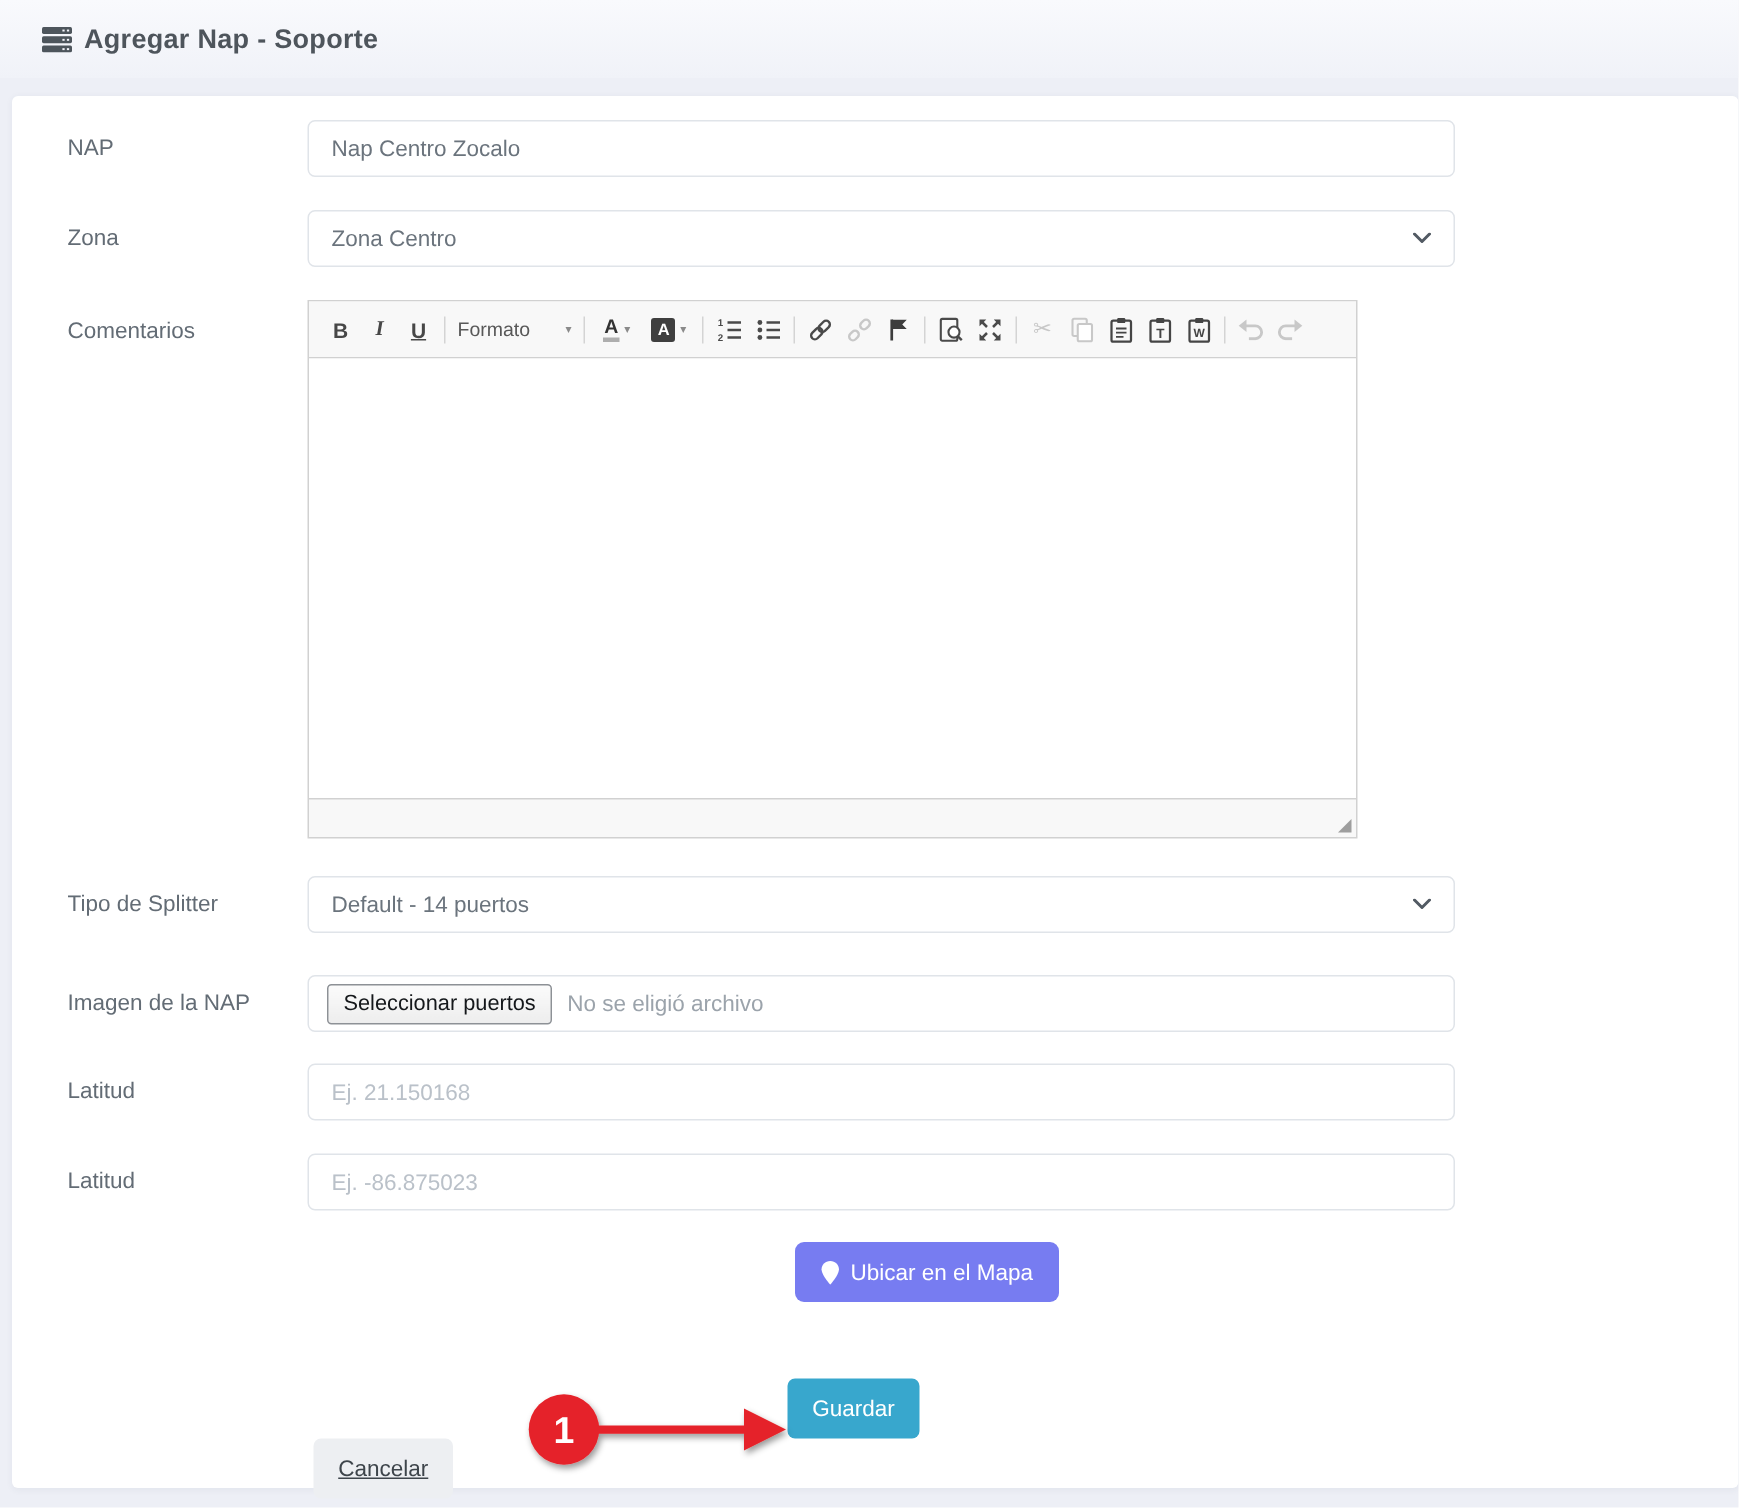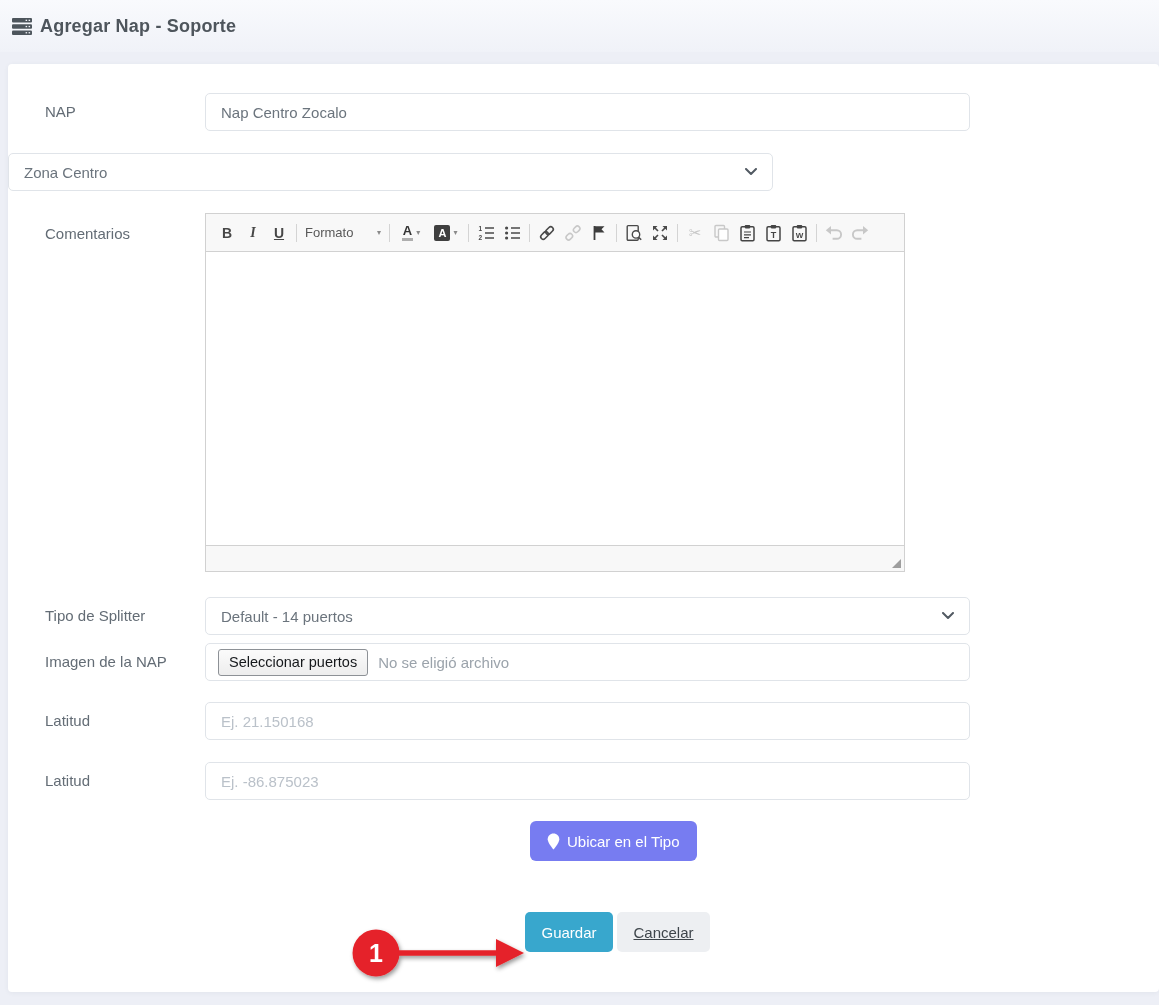--- a/index.html
+++ b/index.html
@@ -4,31 +4,31 @@
 <style>
   * { box-sizing: border-box; }
   html,body { margin:0; padding:0; }
   body {
     width:1159px; height:1005px; position:relative; overflow:hidden;
     background:#edeff6;
     font-family:"Liberation Sans", sans-serif;
   }
   
   .page-header {
-    height:52px; display:flex; align-items:center; padding-left:12px;
+    height:52px; display:flex; align-items:center; padding-left:28px;
     background:linear-gradient(180deg,#f9fafd 0%, #f0f2f8 100%);
   }
   .page-title {
     margin:0 0 0 8px; font-size:18px; font-weight:bold; color:#4e555c; letter-spacing:.2px;
   }
   
   .card {
     margin:12px 0 0 8px; width:1151px; height:928px; background:#fff;
     border-radius:4px; box-shadow:0 1px 5px rgba(50,60,90,.06);
-    padding-top:29px;
+    padding-top:16px;
   }
   .row { display:flex; margin-bottom:22px; }
   .row-label {
     width:197px; padding-left:37px; padding-top:10px;
     font-size:15px; color:#636c75; flex:none;
   }
   .row-label.top { padding-top:12px; }
   .ctrl { flex:none;border-radius:12px; }
   .txt-input, .selectbox, .filebox {
     width:765px; height:38px; border:1px solid #e0e4e9; border-radius:5px;
@@ -123,20 +123,21 @@
 <div class="card">
 
   <div class="row">
     <div class="row-label">NAP</div>
     <div class="ctrl">
       <input class="txt-input" type="text" value="Nap Centro Zocalo" style="">
     </div>
   </div>
 
   <div class="row">
+    <div class="row-label">Zona</div>
     <div class="ctrl">
       <div class="selectbox">
         <span>Zona Centro</span>
         <svg width="12" height="8" viewBox="0 0 12 8">
           <path d="M1 1 L6 6 L11 1" fill="none" stroke="#525a63" stroke-width="2" stroke-linecap="round" stroke-linejoin="round"></path>
         </svg>
       </div>
     </div>
   </div>
 
@@ -285,21 +286,21 @@
 
         </div>
         <div class="cke-body"></div>
         <div class="cke-foot">
           <div class="grip"></div>
         </div>
       </div>
     </div>
   </div>
 
-  <div class="row" style="margin-bottom:8px;">
+  <div class="row" style="margin-bottom:28px;">
     <div class="row-label">Tipo de Splitter</div>
     <div class="ctrl">
       <div class="selectbox">
         <span>Default - 14 puertos</span>
         <svg width="12" height="8" viewBox="0 0 12 8">
           <path d="M1 1 L6 6 L11 1" fill="none" stroke="#525a63" stroke-width="2" stroke-linecap="round" stroke-linejoin="round"></path>
         </svg>
       </div>
     </div>
   </div>
@@ -328,28 +329,28 @@
     </div>
   </div>
 
   <div class="row map-row">
     <div class="row-label"></div>
     <div class="ctrl">
       <button class="btn-map">
         <svg width="13" height="17" viewBox="0 0 13 17">
           <path d="M6.5 0.6 C3.1 0.6 0.7 3.1 0.7 6.2 c0 4 5.8 10.2 5.8 10.2 s5.8 -6.2 5.8 -10.2 C12.3 3.1 9.9 0.6 6.5 0.6 z" fill="#ffffff"></path>
         </svg>
-        <span>Ubicar en el Tipo</span>
+        <span>Ubicar en el Mapa</span>
       </button>
     </div>
   </div>
 
   <div class="row save-row">
     <div class="row-label"></div>
-    <div class="ctrl" style="display:flex;">
+    <div class="ctrl" style="display:flex;flex-direction:column;">
       <button class="btn-save">Guardar</button>
       <button class="btn-cancel">Cancelar</button>
     </div>
   </div>
 
 </div>
 
 <svg class="annotation" width="1159" height="1005" viewBox="0 0 1159 1005">
   <defs>
     <filter id="ann-shadow" x="-30%" y="-30%" width="160%" height="160%">

